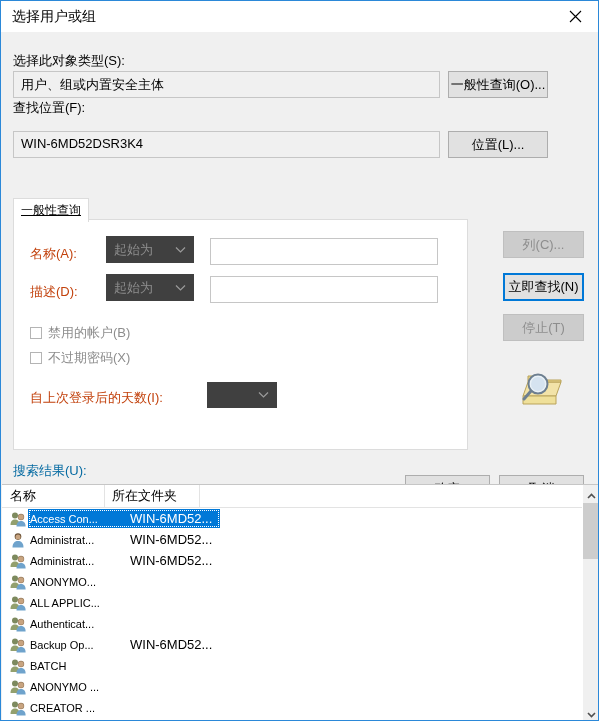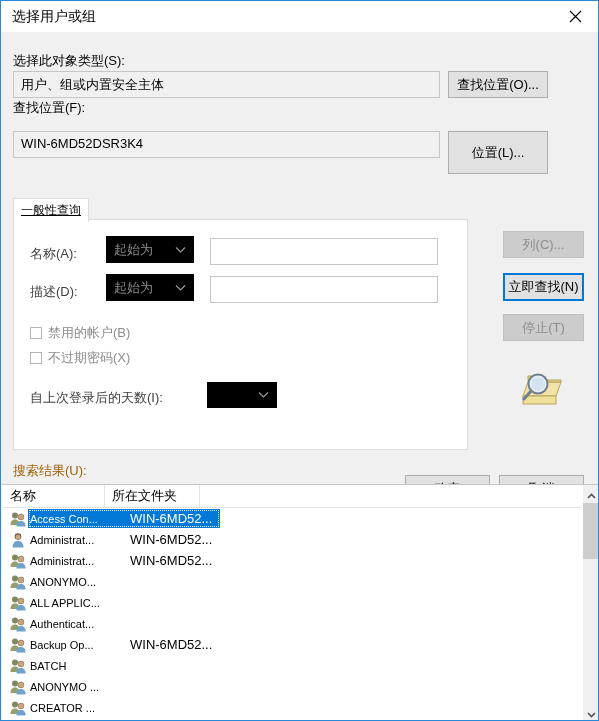--- a/index.html
+++ b/index.html
@@ -43,21 +43,21 @@
     position: absolute; left: 0; top: 31px;
     width: 597px; height: 688px;
     background: #f0f0f0;
   }
 
   .field-label {
     position: absolute;
     font-size: 13px; color: #000000;
     white-space: nowrap;
   }
-  .label-dis { color: #404040; }
+  .label-dis { color: #c2410c; }
 
   .readonly-box {
     position: absolute;
     background: #f0f0f0;
     border: 1px solid #c6c6c6;
     box-sizing: border-box;
     font-size: 13px;
     color: #000;
     padding: 4px 7px;
     white-space: nowrap;
@@ -100,21 +100,21 @@
     z-index: 3;
     text-decoration: underline;
   }
   .tab-cover {
     position: absolute; left: 13px; top: 186px;
     width: 74px; height: 3px; background: #ffffff; z-index: 4;
   }
 
   .combo {
     position: absolute;
-    background: #000000;
+    background: #404040;
     border: none;
     box-sizing: border-box;
     font-size: 13px;
     color: #8d8d8d;
     display: flex; align-items: center;
     padding-left: 8px;
     cursor: default;
     white-space: nowrap;
   }
   .combo .chev {
@@ -145,21 +145,21 @@
   .cb-label { font-size: 13px; color: #8d8d8d; white-space: nowrap; }
 
   .search-icon-wrap {
     position: absolute; left: 516px; top: 336px;
     width: 52px; height: 46px;
   }
 
   
   .results-label {
     position: absolute; left: 12px; top: 461px;
-    font-size: 13px; color: #a16207; white-space: nowrap;
+    font-size: 13px; color: #0369a1; white-space: nowrap;
   }
   .listbox {
     position: absolute; left: 1px; top: 483px;
     width: 597px; height: 237px;
     background: #ffffff;
     border-top: 1px solid #c6c6c6;
     box-sizing: border-box;
     overflow: hidden;
   }
   .list-header {
@@ -243,25 +243,25 @@
           <path d="M1 1 L12 12 M12 1 L1 12" stroke="#000" stroke-width="1.1" fill="none"></path>
         </svg>
       </span>
     </div>
   </div>
 
   <div class="body-area">
 
     <div class="field-label" style="left:12px; top:20px;">选择此对象类型(S):</div>
     <div class="readonly-box" style="left:12px; top:39px; width:427px; height:27px;">用户、组或内置安全主体</div>
-    <div class="btn" style="left:447px; top:39px; width:100px; height:27px;">查找位置(O)...</div>
+    <div class="btn" style="left:447px; top:39px; width:100px; height:27px;">一般性查询(O)...</div>
 
     <div class="field-label" style="left:12px; top:67px;">查找位置(F):</div>
     <div class="readonly-box" style="left:12px; top:99px; width:427px; height:27px;">WIN-6MD52DSR3K4</div>
-    <div class="btn" style="left:447px; top:99px; width:100px; height:43px;">位置(L)...</div>
+    <div class="btn" style="left:447px; top:99px; width:100px; height:27px;">位置(L)...</div>
 
     <div class="tab">一般性查询</div>
     <div class="tabpanel"></div>
     <div class="tab-cover"></div>
 
     <div class="field-label label-dis" style="left:29px; top:213px;">名称(A):</div>
     <div class="combo" style="left:105px; top:204px; width:88px; height:27px;">
       <span>起始为</span>
       <span class="chev">
         <svg width="11" height="7" viewBox="0 0 11 7">

